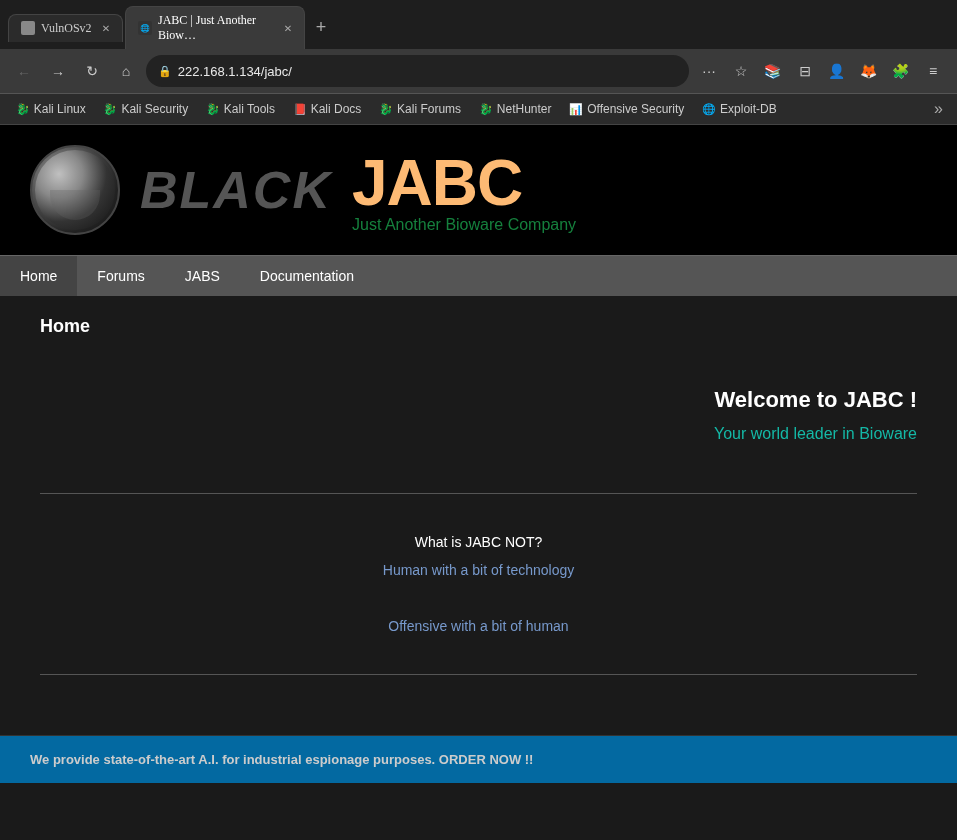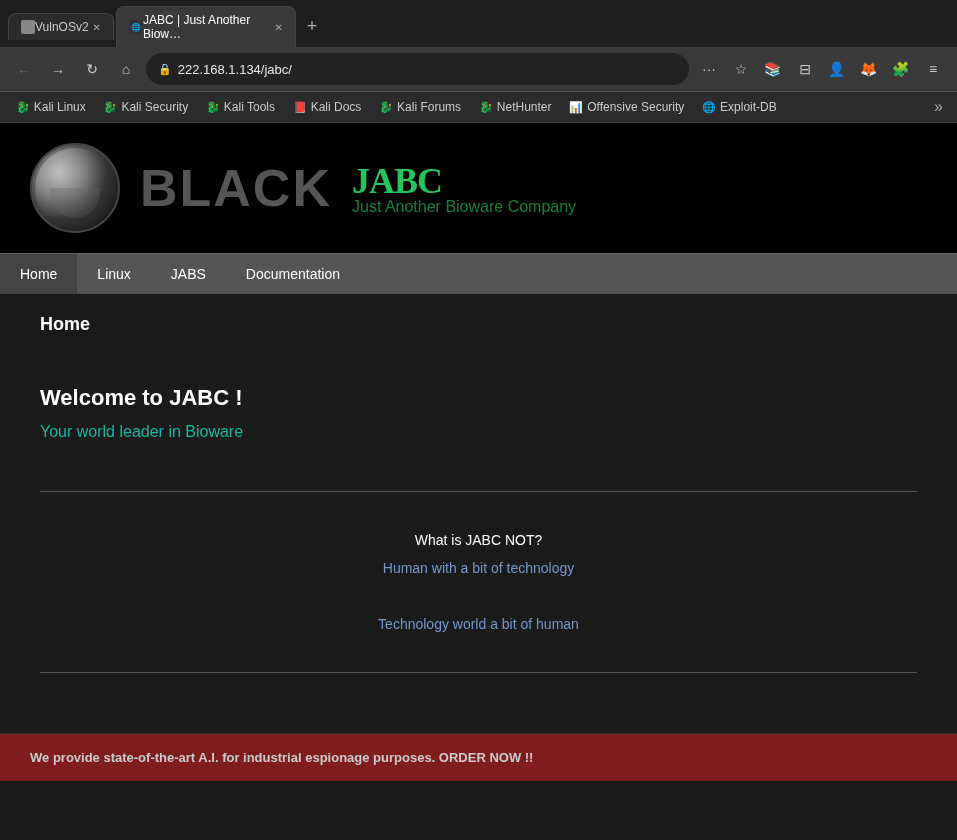--- a/index.html
+++ b/index.html
@@ -1,21 +1,21 @@
 <!DOCTYPE html>
 <html><head>
   <meta charset="utf-8">
   <style>
     * { margin: 0; padding: 0; box-sizing: border-box; }
     body { font-family: Arial, sans-serif; background: #1a1a1a; color: #fff; width: 957px; }
 
     
     .browser-chrome { background: #2b2b2b; }
     .tab-bar { display: flex; align-items: center; padding: 6px 8px 0 8px; background: #1e1e1e; gap: 2px; }
-    .tab { display: flex; align-items: center; padding: 6px 12px; border-radius: 8px 8px 0 0; font-size: 12px; color: #ccc; background: #2b2b2b; border: 1px solid #444; border-bottom: none; cursor: pointer; max-width: 180px; }
+    .tab { display: flex; align-items: center; gap: 6px; padding: 6px 12px; border-radius: 8px 8px 0 0; font-size: 12px; color: #ccc; background: #2b2b2b; border: 1px solid #444; border-bottom: none; cursor: pointer; max-width: 180px; font-family: Liberation Serif, serif; }
     .tab.active { background: #3a3a3a; color: #fff; }
     .tab-favicon { width: 14px; height: 14px; background: #888; border-radius: 2px; flex-shrink: 0; }
     .tab-favicon.jabc { background: #333; display: flex; align-items: center; justify-content: center; font-size: 8px; }
     .tab-close { margin-left: 4px; cursor: pointer; color: #aaa; font-size: 10px; }
     .tab-new { width: 28px; height: 28px; display: flex; align-items: center; justify-content: center; color: #aaa; cursor: pointer; font-size: 18px; border-radius: 50%; }
 
     .toolbar { display: flex; align-items: center; padding: 6px 10px; gap: 6px; background: #3a3a3a; border-bottom: 1px solid #555; }
     .toolbar-btn { width: 28px; height: 28px; display: flex; align-items: center; justify-content: center; border-radius: 50%; cursor: pointer; color: #ccc; font-size: 14px; background: none; border: none; }
     .toolbar-btn.disabled { color: #666; cursor: default; }
     .address-bar { flex: 1; display: flex; align-items: center; background: #222; border-radius: 20px; padding: 4px 12px; gap: 6px; height: 32px; }
@@ -31,46 +31,46 @@
     .bookmarks-more { margin-left: auto; cursor: pointer; color: #aaa; font-size: 16px; padding: 2px 6px; }
 
     
     .page-content { background: #1a1a1a; min-height: 600px; }
 
     
     .site-header { background: #000; padding: 20px 30px; display: flex; align-items: center; gap: 20px; }
     .logo-circle { width: 90px; height: 90px; border-radius: 50%; background: radial-gradient(circle at 35% 35%, #aaa, #555 40%, #222 70%, #111); border: 2px solid #444; flex-shrink: 0; display: flex; align-items: center; justify-content: center; overflow: hidden; }
     .logo-inner { width: 80px; height: 80px; border-radius: 50%; background: radial-gradient(circle at 30% 30%, #c0c0c0, #888 30%, #333 60%, #111); position: relative; }
     .logo-inner::after { content: ''; position: absolute; bottom: 10px; left: 15px; width: 50px; height: 30px; background: rgba(100,100,100,0.3); border-radius: 0 0 40px 40px; }
-    .logo-text-area { display: flex; align-items: flex-end; gap: 10px; }
+    .logo-text-area { display: flex; align-items: flex-end; gap: 10px; font-style: italic; }
     .logo-black-text { font-size: 52px; font-weight: 900; color: #555; letter-spacing: 2px; font-family: 'Arial Black', sans-serif; }
     .site-title-area { display: flex; flex-direction: column; }
-    .site-title { font-size: 36px; font-weight: bold; color: #22c55e; letter-spacing: -1px; font-family: Liberation Serif, serif; }
+    .site-title { font-size: 64px; font-weight: bold; color: #fdba74; letter-spacing: -1px; }
     .site-subtitle { font-size: 16px; color: #15803d; margin-top: -4px; }
 
     
     .site-nav { background: #555; display: flex; align-items: stretch; margin: 0; border-top: 1px solid #666; }
     .nav-item { padding: 12px 20px; color: #fff; cursor: pointer; font-size: 14px; font-weight: normal; text-decoration: none; display: flex; align-items: center; }
     .nav-item.active { background: #444; }
 
     
     .main-content { background: #1a1a1a; padding: 20px 40px; }
     .page-heading { font-size: 18px; font-weight: bold; color: #fff; margin-bottom: 20px; }
 
-    .content-center { text-align: left; padding: 30px 0; }
+    .content-center { text-align: right; padding: 30px 0; }
     .welcome-title { font-size: 22px; font-weight: bold; color: #fff; margin-bottom: 12px; }
     .welcome-subtitle { font-size: 16px; color: #14b8a6; }
 
     .divider { border: none; border-top: 1px solid #555; margin: 20px 0; }
 
     .section-block { text-align: center; padding: 20px 0; }
     .section-question { font-size: 14px; color: #ffffff; margin-bottom: 12px; }
     .section-answer { font-size: 14px; color: #7799cc; }
 
-    .footer-bar { background: #7f1d1d; padding: 16px 30px; border-top: 1px solid #333; margin-top: 20px; }
+    .footer-bar { background: #0369a1; padding: 16px 30px; border-top: 1px solid #333; margin-top: 20px; }
     .footer-text { font-size: 13px; color: #ccc; font-weight: bold; }
   </style>
 </head>
 <body>
 
 <div class="browser-chrome">
 
   <div class="tab-bar">
     <div class="tab">
       <div class="tab-favicon"></div>
@@ -156,42 +156,42 @@
         <span class="logo-black-text">BLACK</span>
       </div>
       <div class="site-title-area">
         <span class="site-title">JABC</span>
         <span class="site-subtitle">Just Another Bioware Company</span>
       </div>
     </div>
 
     <nav class="site-nav">
       <a class="nav-item active">Home</a>
-      <a class="nav-item">Linux</a>
+      <a class="nav-item">Forums</a>
       <a class="nav-item">JABS</a>
       <a class="nav-item">Documentation</a>
     </nav>
 
     <div class="main-content">
       <h2 class="page-heading">Home</h2>
 
       <div class="content-center">
         <div class="welcome-title">Welcome to JABC !</div>
         <div class="welcome-subtitle">Your world leader in Bioware</div>
       </div>
 
       <hr class="divider">
 
       <div class="section-block">
         <div class="section-question">What is JABC NOT?</div>
         <div class="section-answer">Human with a bit of technology</div>
       </div>
 
       <div class="section-block">
-        <div class="section-answer">Technology world a bit of human</div>
+        <div class="section-answer">Offensive with a bit of human</div>
       </div>
 
       <hr class="divider">
     </div>
 
     <div class="footer-bar">
       <p class="footer-text">We provide state-of-the-art A.I. for industrial espionage purposes. ORDER  NOW !!</p>
     </div>
 
   </div>

